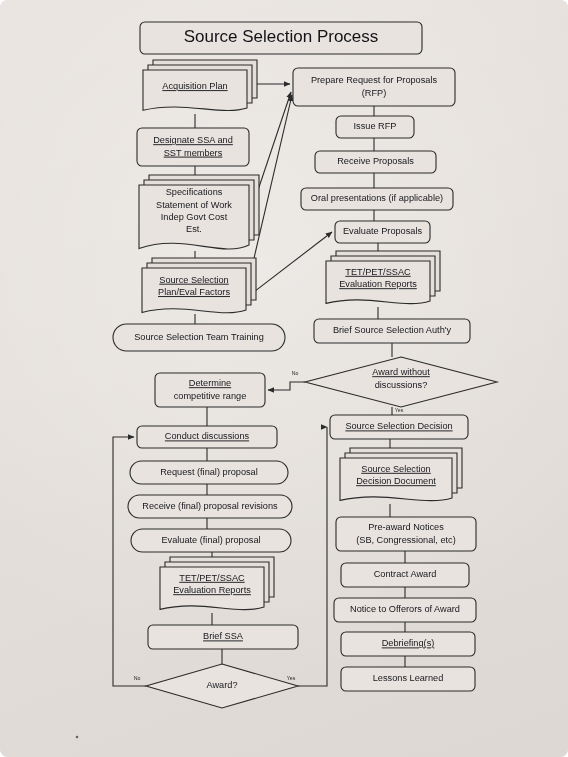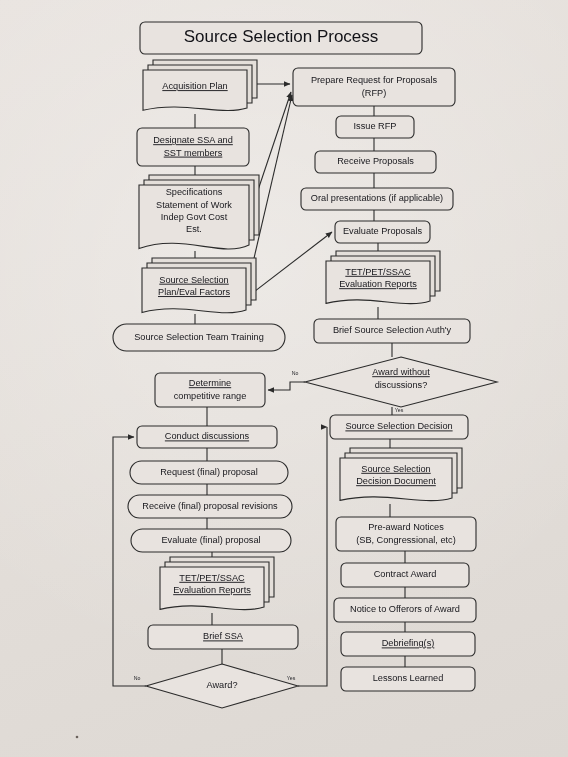--- a/index.html
+++ b/index.html
@@ -7,20 +7,21 @@
     padding: 0;
     background: #ffffff;
   }
   #page {
     position: relative;
     width: 568px;
     height: 757px;
     background: #e6e1dd;
     overflow: hidden;
     font-family: "Liberation Sans", sans-serif;
+    border-radius: 8px;
   }
   
   #paper-texture {
     position: absolute;
     inset: 0;
     background:
       radial-gradient(ellipse 120% 90% at 45% 35%, rgba(255,255,255,0.30) 0%, rgba(255,255,255,0.0) 60%),
       linear-gradient(160deg, #e9e4e0 0%, #e4dfda 45%, #ddd8d3 100%);
     pointer-events: none;
   }

